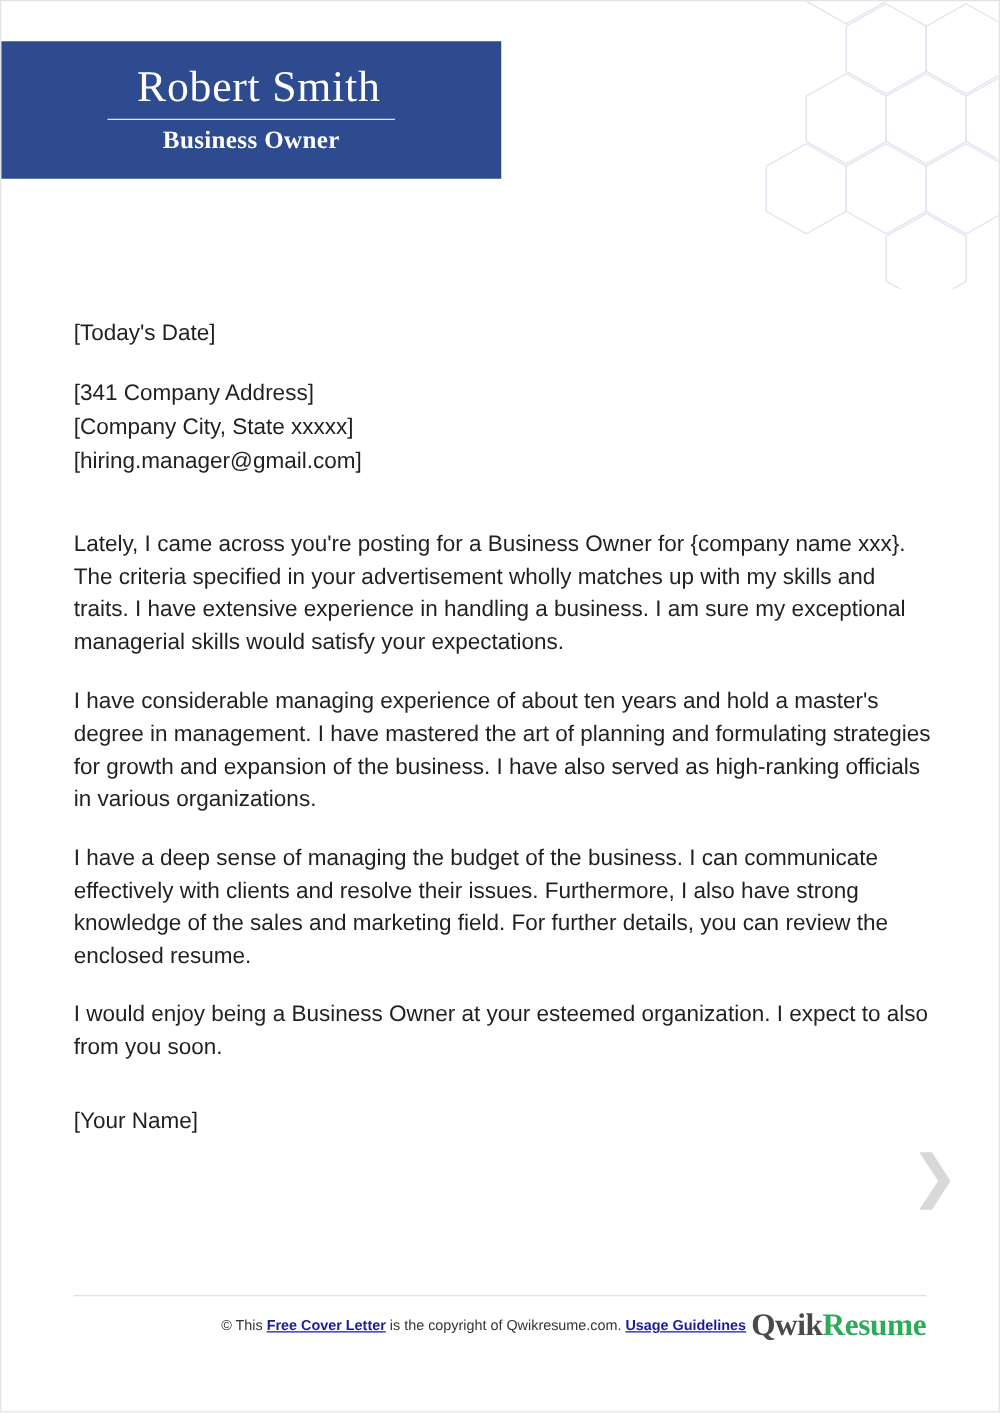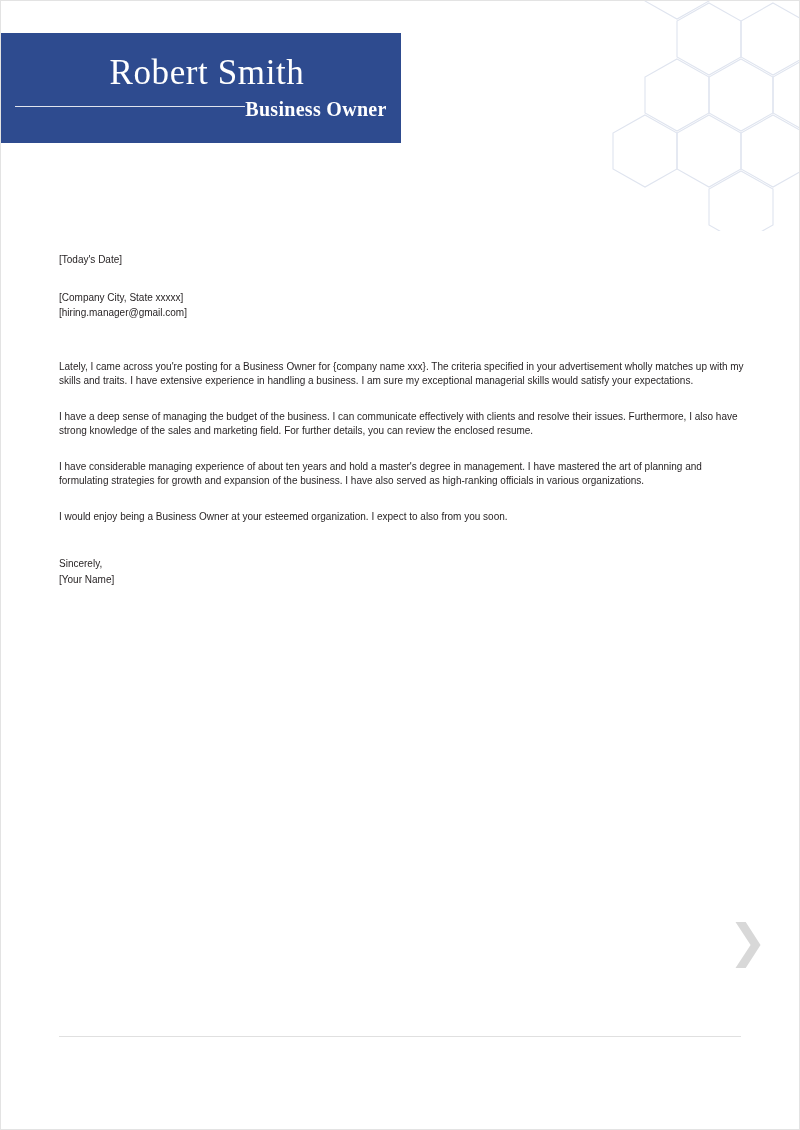--- a/index.html
+++ b/index.html
@@ -47,20 +47,21 @@
     color: #ffffff;
     font-size: 35px;
     line-height: 1.05;
     letter-spacing: .6px;
     font-weight: normal;
     margin-left: 12px;
   }
   .title-wrap {
     margin-top: 6px;
     display: flex;
+    flex-direction: column;
     align-items: center;
   }
   .job-title {
     font-family: "Liberation Serif", serif;
     color: #ffffff;
     font-size: 20px;
     font-weight: bold;
     letter-spacing: .3px;
   }
   .title-rule {
@@ -70,21 +71,21 @@
     opacity: .85;
     margin-bottom: 5px;
   }
 
   
   .letter {
     position: absolute;
     left: 58px; top: 252px;
     width: 688px;
     color: #231f20;
-    font-size: 10px;
+    font-size: 18px;
     line-height: 1.45;
   }
   .letter .date { margin-bottom: 22px; }
   .addr-line { line-height: 1.5; }
   .addr-block { margin-bottom: 40px; }
   .salutation { margin-bottom: 18px; }
   .para { margin-bottom: 21px; text-align: left; }
   .closing { margin-top: 32px; }
   .closing div { line-height: 1.6; }
 
@@ -163,34 +164,38 @@
     <div class="title-wrap">
       <div class="title-rule"></div>
       <div class="job-title">Business Owner</div>
     </div>
   </div>
 
   <div class="letter">
     <div class="date">[Today's Date]</div>
 
     <div class="addr-block">
+      <div class="addr-line">[341 Company Address]</div>
       <div class="addr-line">[Company City, State xxxxx]</div>
       <div class="addr-line">[hiring.manager@gmail.com]</div>
     </div>
 
 
     <div class="para">Lately, I came across you're posting for a Business Owner for {company name xxx}. The criteria specified in your advertisement wholly matches up with my skills and traits. I have extensive experience in handling a business. I am sure my exceptional managerial skills would satisfy your expectations.</div>
+    <div class="para">I have considerable managing experience of about ten years and hold a master's degree in management. I have mastered the art of planning and formulating strategies for growth and expansion of the business. I have also served as high-ranking officials in various organizations.</div>
     <div class="para">I have a deep sense of managing the budget of the business. I can communicate effectively with clients and resolve their issues. Furthermore, I also have strong knowledge of the sales and marketing field. For further details, you can review the enclosed resume.</div>
-    <div class="para">I have considerable managing experience of about ten years and hold a master's degree in management. I have mastered the art of planning and formulating strategies for growth and expansion of the business. I have also served as high-ranking officials in various organizations.</div>
     <div class="para">I would enjoy being a Business Owner at your esteemed organization. I expect to also from you soon.</div>
 
     <div class="closing">
-      <div>Sincerely,</div>
       <div>[Your Name]</div>
     </div>
   </div>
 
   <div class="chevron">❯</div>
 
   <div class="footer-rule"></div>
 
+  <div class="footer">
+    <div class="footer-text"><span>© This </span><a href="#">Free Cover Letter</a><span> is the copyright of Qwikresume.com. </span><a href="#">Usage Guidelines</a></div>
+    <div class="logo"><span class="q">Qwik</span><span class="r">Resume</span></div>
+  </div>
 
 </div>
 
 </body></html>

